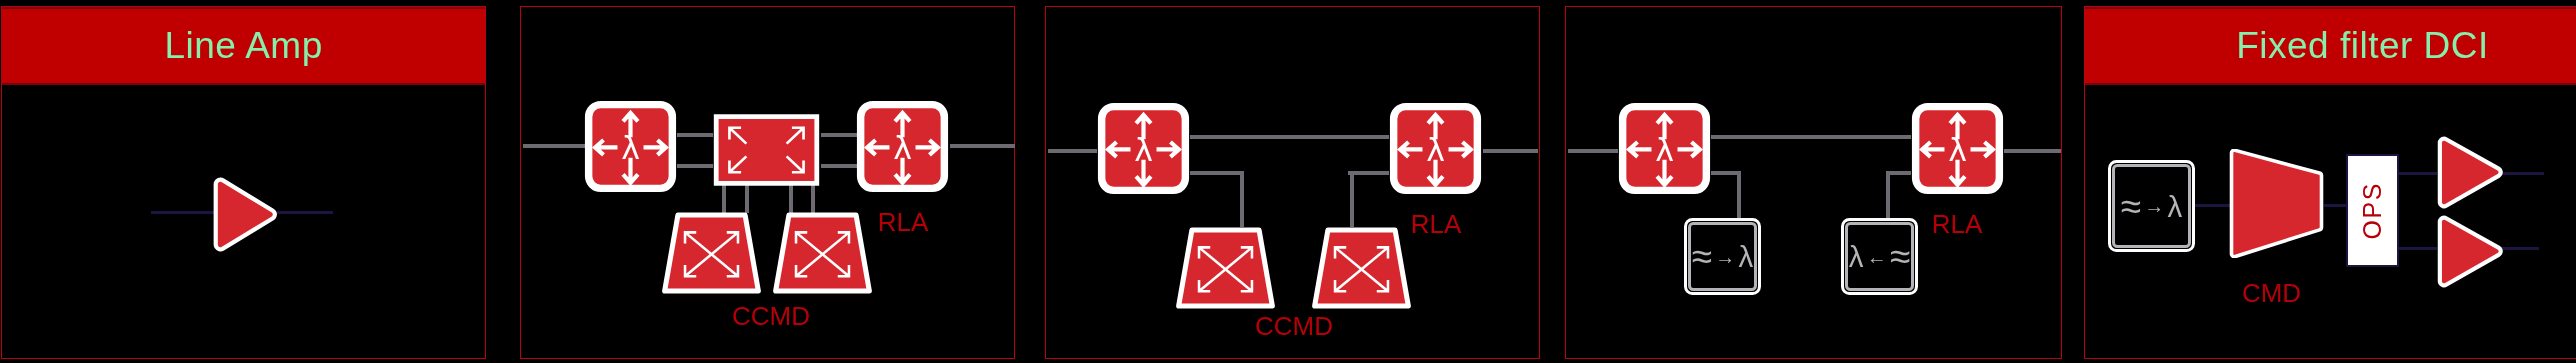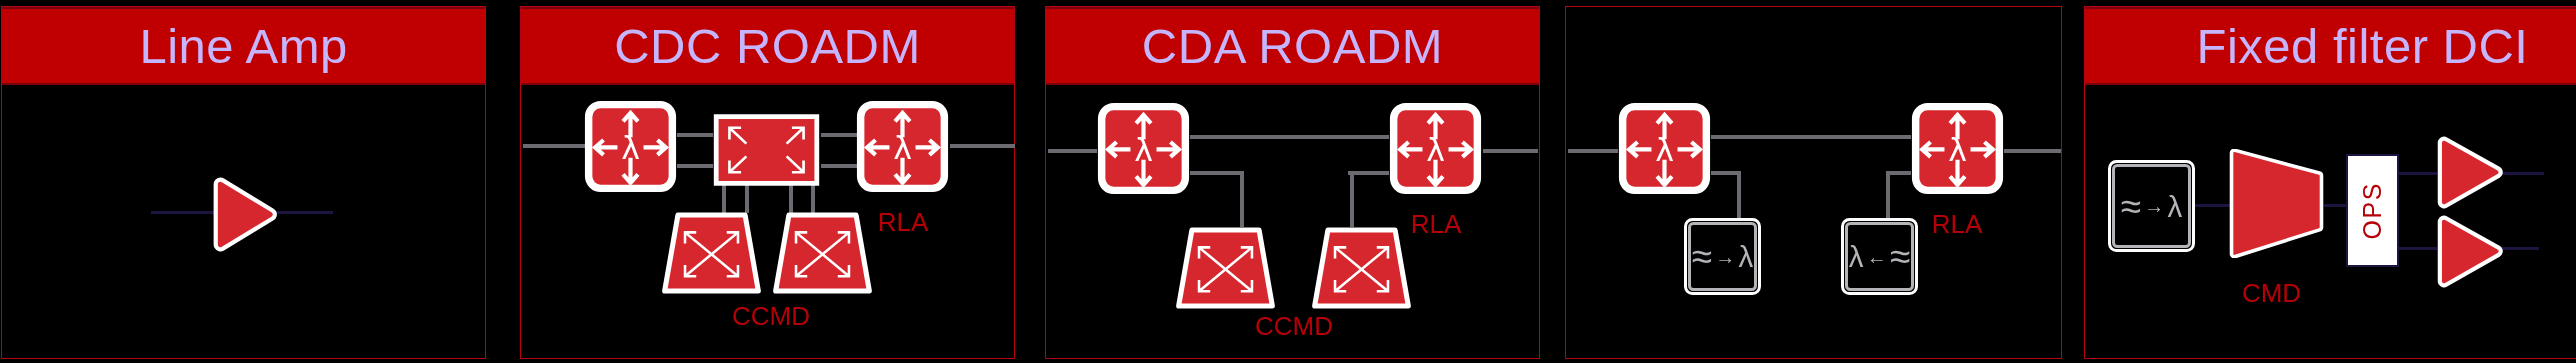--- a/index.html
+++ b/index.html
@@ -2,21 +2,21 @@
 <html style="font-size:8.4px"><head>
 <meta charset="utf-8">
 <style>
   html,body{margin:0;padding:0;background:#000;}
   #stage{position:relative;width:2576px;height:363px;background:#000;overflow:hidden;
          font-family:"Liberation Sans", sans-serif;}
   .panel{position:absolute;top:6.3px;height:353px;border:1.6px solid #b50410;background:#000;box-sizing:border-box;}
   .panel-header{position:absolute;left:0;right:0;top:0;height:78px;background:#c00000;
     border-top:2.6px solid #7e020d;border-bottom:2.6px solid #7e020d;box-sizing:border-box;
     display:flex;align-items:center;justify-content:center;}
-  .panel-title{color:#c4b5fd;font-size:49px;letter-spacing:0.5px;white-space:nowrap;}
+  .panel-title{color:#86efac;font-size:37px;letter-spacing:0.5px;white-space:nowrap;}
   .line-h,.line-v{position:absolute;}
   .gray{background:#6d6a72;}
   .navy{background:#1e1440;}
   .lbl{position:absolute;color:#b50007;font-size:26px;text-align:center;line-height:32px;white-space:nowrap;}
   .icon{position:absolute;}
   .tbox{position:absolute;border:3.7px solid #fff;border-radius:8.4px;background:#000;box-sizing:border-box;padding:1.1px;}
   .tbox-inner{width:100%;height:100%;border:3.7px solid #b5b2b8;border-radius:5.3px;box-sizing:border-box;
     display:flex;align-items:center;justify-content:center;gap:3.2px;background:#000;color:#b5b2b8;}
   .g-wave{font-size:37px;line-height:37px;}
   .g-arrow{font-size:20px;font-weight:bold;line-height:20px;}
@@ -35,23 +35,20 @@
       <span class="panel-title">Line Amp</span>
     </div>
     <div class="line-h navy" style="left:149px;top:204px;width:182px;height:3.2px;"></div>
     <svg class="icon" style="left:210px;top:169px;" width="66" height="77" viewBox="0 0 125 146">
       <path d="M16,16 L110,73 L16,130 Z" fill="none" stroke="#fff" stroke-width="26" stroke-linejoin="round"></path>
       <path d="M16,16 L110,73 L16,130 Z" fill="#d7272e" stroke="#d7272e" stroke-width="10" stroke-linejoin="round"></path>
     </svg>
   </div>
 
   <div class="panel" style="left:520px;width:495px;">
-    <div class="panel-header">
-      <span class="panel-title">CDC ROADM</span>
-    </div>
     <div class="line-h gray" style="left:1.6px;top:137px;width:63px;height:3.7px;"></div>
     <div class="line-h gray" style="left:429px;top:137px;width:65px;height:3.7px;"></div>
     <div class="line-h gray" style="left:156px;top:126px;width:36px;height:3.7px;"></div>
     <div class="line-h gray" style="left:156px;top:157px;width:36px;height:3.7px;"></div>
     <div class="line-h gray" style="left:300px;top:126px;width:37px;height:3.7px;"></div>
     <div class="line-h gray" style="left:300px;top:157px;width:37px;height:3.7px;"></div>
     <div class="line-v gray" style="left:201px;top:175px;width:3.7px;height:30.5px;"></div>
     <div class="line-v gray" style="left:224px;top:175px;width:3.7px;height:30.5px;"></div>
     <div class="line-v gray" style="left:268px;top:175px;width:3.7px;height:30.5px;"></div>
     <div class="line-v gray" style="left:290px;top:175px;width:3.7px;height:30.5px;"></div>
@@ -100,23 +97,20 @@
       <g stroke="#fff" stroke-width="5" fill="none">
         <path d="M48,42 L152,128 M70,42 L48,42 L48,64 M130,128 L152,128 L152,106"></path>
         <path d="M152,42 L48,128 M130,42 L152,42 L152,64 M70,128 L48,128 L48,106"></path>
       </g>
     </svg>
     <div class="lbl" style="left:340px;top:199px;width:84px;">RLA</div>
     <div class="lbl" style="left:187px;top:293px;width:126px;">CCMD</div>
   </div>
 
   <div class="panel" style="left:1045px;width:495px;">
-    <div class="panel-header">
-      <span class="panel-title">CDA ROADM</span>
-    </div>
     <div class="line-h gray" style="left:144px;top:128px;width:199px;height:3.7px;"></div>
     <div class="line-h gray" style="left:1.6px;top:142px;width:49px;height:3.7px;"></div>
     <div class="line-h gray" style="left:437px;top:142px;width:55px;height:3.7px;"></div>
     <div class="line-h gray" style="left:144px;top:164px;width:53px;height:3.7px;"></div>
     <div class="line-h gray" style="left:302px;top:164px;width:41px;height:3.7px;"></div>
     <div class="line-v gray" style="left:194px;top:164px;width:3.7px;height:56px;"></div>
     <div class="line-v gray" style="left:304px;top:164px;width:3.7px;height:56px;"></div>
 
     <svg class="icon" style="left:51px;top:95px;" width="93" height="93" viewBox="0 0 100 100">
       <rect x="5" y="5" width="90" height="90" rx="13" fill="#d7272e" stroke="#fff" stroke-width="8"></rect>

